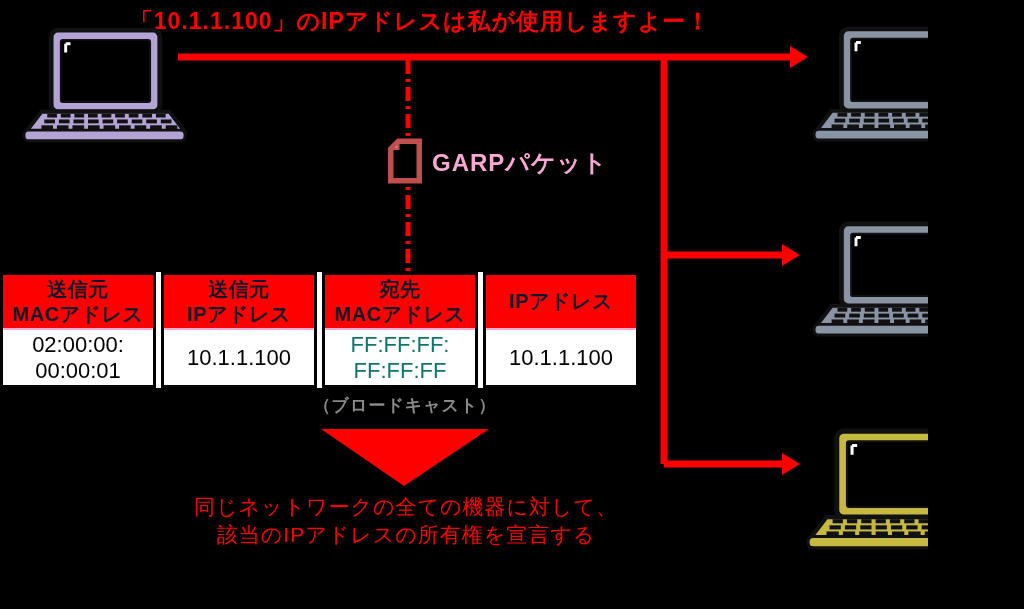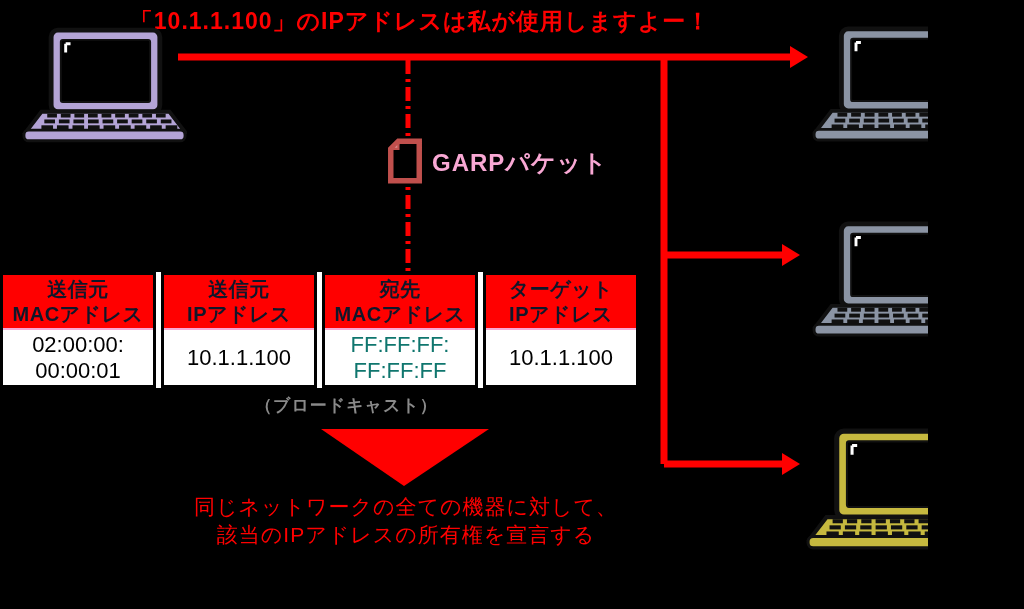--- a/index.html
+++ b/index.html
@@ -26,20 +26,21 @@
   }
   .garp-label {
     left: 432px; top: 147px;
     color: #f9a8d4;
     font-size: 24px;
     font-weight: bold;
     letter-spacing: 1px;
   }
   .broadcast-note {
     left: 255px; top: 394px; width: 300px;
+    text-align: center;
     color: #8a8a8a;
     font-size: 17px;
     font-weight: bold;
     letter-spacing: 1px;
   }
   .conclusion {
     left: 150px; top: 493px; width: 512px;
     text-align: center;
     color: #ff0000;
     font-size: 21px;
@@ -232,21 +233,20 @@
         <div class="cell-line">宛先</div>
         <div class="cell-line">MACアドレス</div>
       </div>
       <div class="arp-td red-text">
         <div class="cell-line">FF:FF:FF:</div>
         <div class="cell-line">FF:FF:FF</div>
       </div>
     </div>
     <div class="arp-col">
       <div class="arp-th">
-        <div class="cell-line">ターゲット</div>
         <div class="cell-line">IPアドレス</div>
       </div>
       <div class="arp-td">
         <div class="cell-line">10.1.1.100</div>
 
       </div>
     </div>
   </div>
 
   <div class="abs broadcast-note">（ブロードキャスト）</div>

